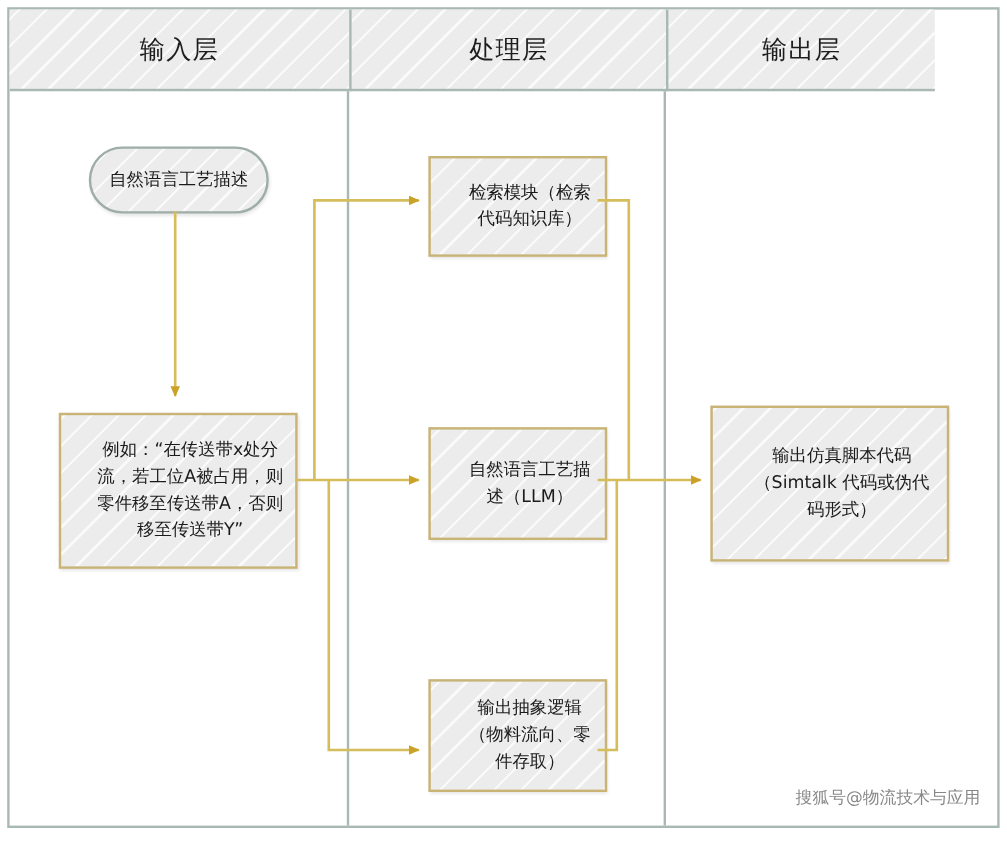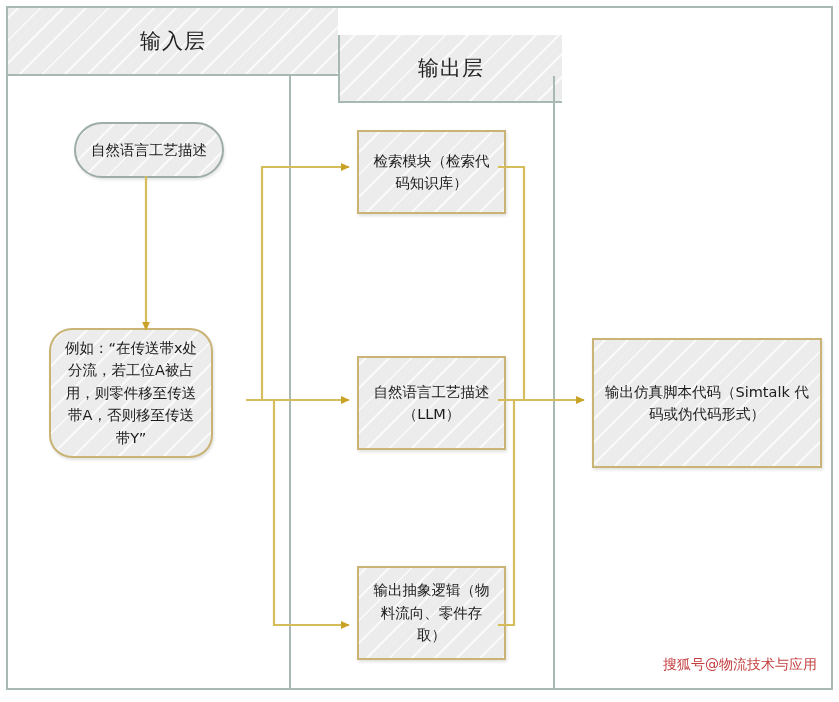--- a/index.html
+++ b/index.html
@@ -96,81 +96,85 @@
   }
 
   .node.pill {
     border: 2px solid #9eada7;
     border-radius: 30px;
     box-shadow: 1px 2px 3px rgba(0,0,0,0.10);
     justify-content: center;
   }
   .node.tan {
     border: 2px solid #c9b475;
+    padding-left: 20px;
   }
 
   
   #connectors {
     position: absolute;
     left: 0;
     top: 0;
     width: 839px;
     height: 702px;
     pointer-events: none;
   }
 
   
   #watermark {
     position: absolute;
     right: 14px;
     bottom: 14px;
     font-size: 14px;
-    color: #b91c1c;
+    color: #737373;
     opacity: 0.85;
     white-space: nowrap;
   }
 </style>
 </head>
 <body>
 
 <div id="diagram">
 
   <div class="lane-header-row">
-    <div class="lane-header" style="width:330px;">
+    <div class="lane-header" style="width:283px;">
       <span class="lane-header-title">输入层</span>
     </div>
-    <div class="lane-header" style="width:224px;margin-top:27px;">
+    <div class="lane-header" style="width:264px;">
+      <span class="lane-header-title">处理层</span>
+    </div>
+    <div class="lane-header" style="width:224px;">
       <span class="lane-header-title">输出层</span>
     </div>
   </div>
 
   <div class="lane-divider" style="left:281px;"></div>
   <div class="lane-divider" style="left:545px;"></div>
 
   <div class="node pill" style="left:66px; top:114px; width:150px; height:56px;">
     <span class="node-text">自然语言工艺描述</span>
   </div>
 
-  <div class="node tan" style="left:41px; top:320px; width:164px; height:130px;border-radius:23px;">
+  <div class="node tan" style="left:41px; top:336px; width:199px; height:130px;">
     <span class="node-text">例如：“在传送带x处分流，若工位A被占用，则零件移至传送带A，否则移至传送带Y”</span>
   </div>
 
   <div class="node tan" style="left:349px; top:122px; width:149px; height:84px;">
     <span class="node-text">检索模块（检索代码知识库）</span>
   </div>
 
   <div class="node tan" style="left:349px; top:348px; width:149px; height:94px;">
     <span class="node-text">自然语言工艺描述（LLM）</span>
   </div>
 
   <div class="node tan" style="left:349px; top:558px; width:149px; height:94px;">
     <span class="node-text">输出抽象逻辑（物料流向、零件存取）</span>
   </div>
 
-  <div class="node tan" style="left:584px; top:330px; width:230px; height:130px;">
+  <div class="node tan" style="left:584px; top:330px; width:199px; height:130px;">
     <span class="node-text">输出仿真脚本代码（Simtalk 代码或伪代码形式）</span>
   </div>
 
   <div id="watermark">搜狐号@物流技术与应用</div>
 </div>
 
 <svg id="connectors" viewBox="0 0 839 702">
   <defs>
     <marker id="arrowhead" markerWidth="9" markerHeight="8" refX="8.2" refY="4" orient="auto" markerUnits="userSpaceOnUse">
       <path d="M0,0 L9,4 L0,8 z" fill="#c9a227"></path>

